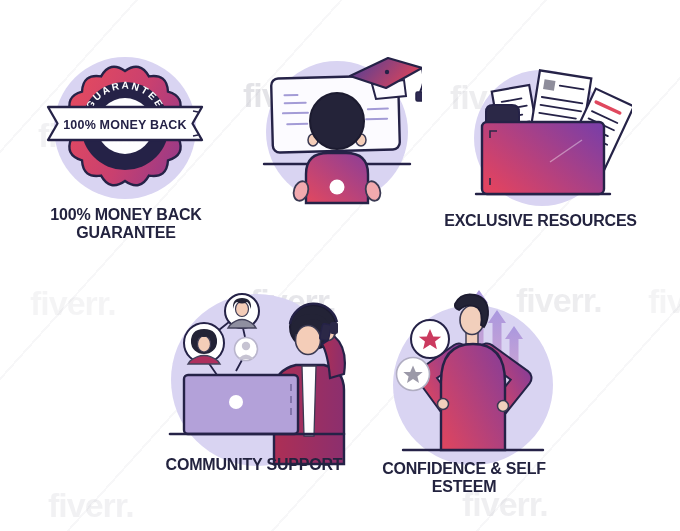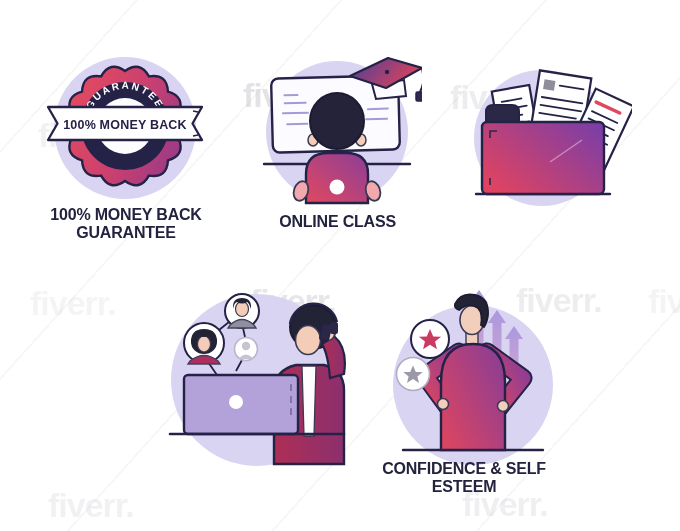--- a/index.html
+++ b/index.html
@@ -94,23 +94,20 @@
       </g>
       <g transform="translate(98,2)">
         <polygon points="22,32 54,28 56,44 26,47" fill="#fcfbff" stroke="#252247" stroke-width="2"></polygon>
         <polygon points="0,24 38,6 72,16 36,36" fill="url(#capG)" stroke="#252247" stroke-width="2.2" stroke-linejoin="round"></polygon>
         <circle cx="37" cy="20" r="2.2" fill="#252247"></circle>
         <path d="M72,16 C74,26 74,32 70,40" stroke="#252247" stroke-width="2" fill="none"></path>
         <rect x="66" y="40" width="8" height="9" rx="1.5" fill="#2e2a52" stroke="#252247" stroke-width="1.5"></rect>
       </g>
     </svg>
   </div>
-  <div class="caption" style="left:255px;top:213px;width:165px">
-    <span>ONLINE CLASS</span>
-  </div>
 
   <div class="feature" style="left:452px;top:52px">
     <svg width="180" height="160" viewBox="0 0 180 160">
       <defs>
         <linearGradient id="folderG" x1="0" y1="0.8" x2="1" y2="0.1">
           <stop offset="0" stop-color="#e04361"></stop>
             <stop offset="1" stop-color="#7b3ea6"></stop>
         </linearGradient>
       </defs>
       <circle cx="90" cy="86" r="68" fill="#d9d4f2"></circle>
@@ -127,20 +124,23 @@
       <g transform="rotate(25 146 84)">
         <rect x="124" y="42" width="42" height="78" fill="#ffffff" stroke="#252247" stroke-width="2.2"></rect>
         <path d="M130,54h26" stroke="#e0485e" stroke-width="3.5" stroke-linecap="round"></path>
         <path d="M130,64h28 M130,72h28 M130,80h25 M130,88h28" stroke="#252247" stroke-width="1.8" stroke-linecap="round"></path>
       </g>
       <path d="M34,60 q0,-7 7,-7 h19 q7,0 7,7 v12 h-33 z" fill="#2b2847" stroke="#252247" stroke-width="2"></path>
       <rect x="30" y="70" width="122" height="72" rx="5" fill="url(#folderG)" stroke="#252247" stroke-width="2.4"></rect>
       <path d="M38,86 v-7 h7 M38,126 v7" stroke="#2b2847" stroke-width="1.6" fill="none"></path>
       <path d="M98,110 L130,88" stroke="rgba(255,255,255,0.4)" stroke-width="1.5"></path>
     </svg>
+  </div>
+  <div class="caption" style="left:438px;top:212px;width:205px">
+    <span>EXCLUSIVE RESOURCES</span>
   </div>
 
   <div class="feature" style="left:162px;top:278px">
     <svg width="185" height="195" viewBox="0 0 185 195">
       <defs>
         <linearGradient id="jacketG" x1="0" y1="0" x2="1" y2="0">
           <stop offset="0" stop-color="#ad2f55"></stop>
             <stop offset="1" stop-color="#8c2f6e"></stop>
         </linearGradient>
       </defs>
@@ -177,20 +177,23 @@
         <rect x="168" y="44" width="8" height="12" rx="2.5" fill="#2b2847"></rect>
       </g>
       <g>
         <rect x="22" y="97" width="114" height="59" rx="4" fill="#b3a1d9" stroke="#252247" stroke-width="2.4"></rect>
         <circle cx="74" cy="124" r="7" fill="#ffffff"></circle>
         <path d="M129,106v7 M129,118v7 M129,130v7" stroke="#6f6397" stroke-width="1.4"></path>
       </g>
       <line x1="8" y1="156" x2="182" y2="156" stroke="#252247" stroke-width="2.6" stroke-linecap="round"></line>
     </svg>
   </div>
+  <div class="caption" style="left:156px;top:456px;width:196px">
+    <span>COMMUNITY SUPPORT</span>
+  </div>
 
   <div class="feature" style="left:383px;top:280px">
     <svg width="180" height="195" viewBox="0 0 180 195">
       <defs>
         <linearGradient id="sweaterG" x1="0" y1="0.9" x2="1" y2="0.1">
           <stop offset="0" stop-color="#dc4560"></stop>
             <stop offset="1" stop-color="#8a3d96"></stop>
         </linearGradient>
         <linearGradient id="arrowG" x1="0" y1="0" x2="0" y2="1">
           <stop offset="0" stop-color="#a795de" stop-opacity="0.95"></stop>

